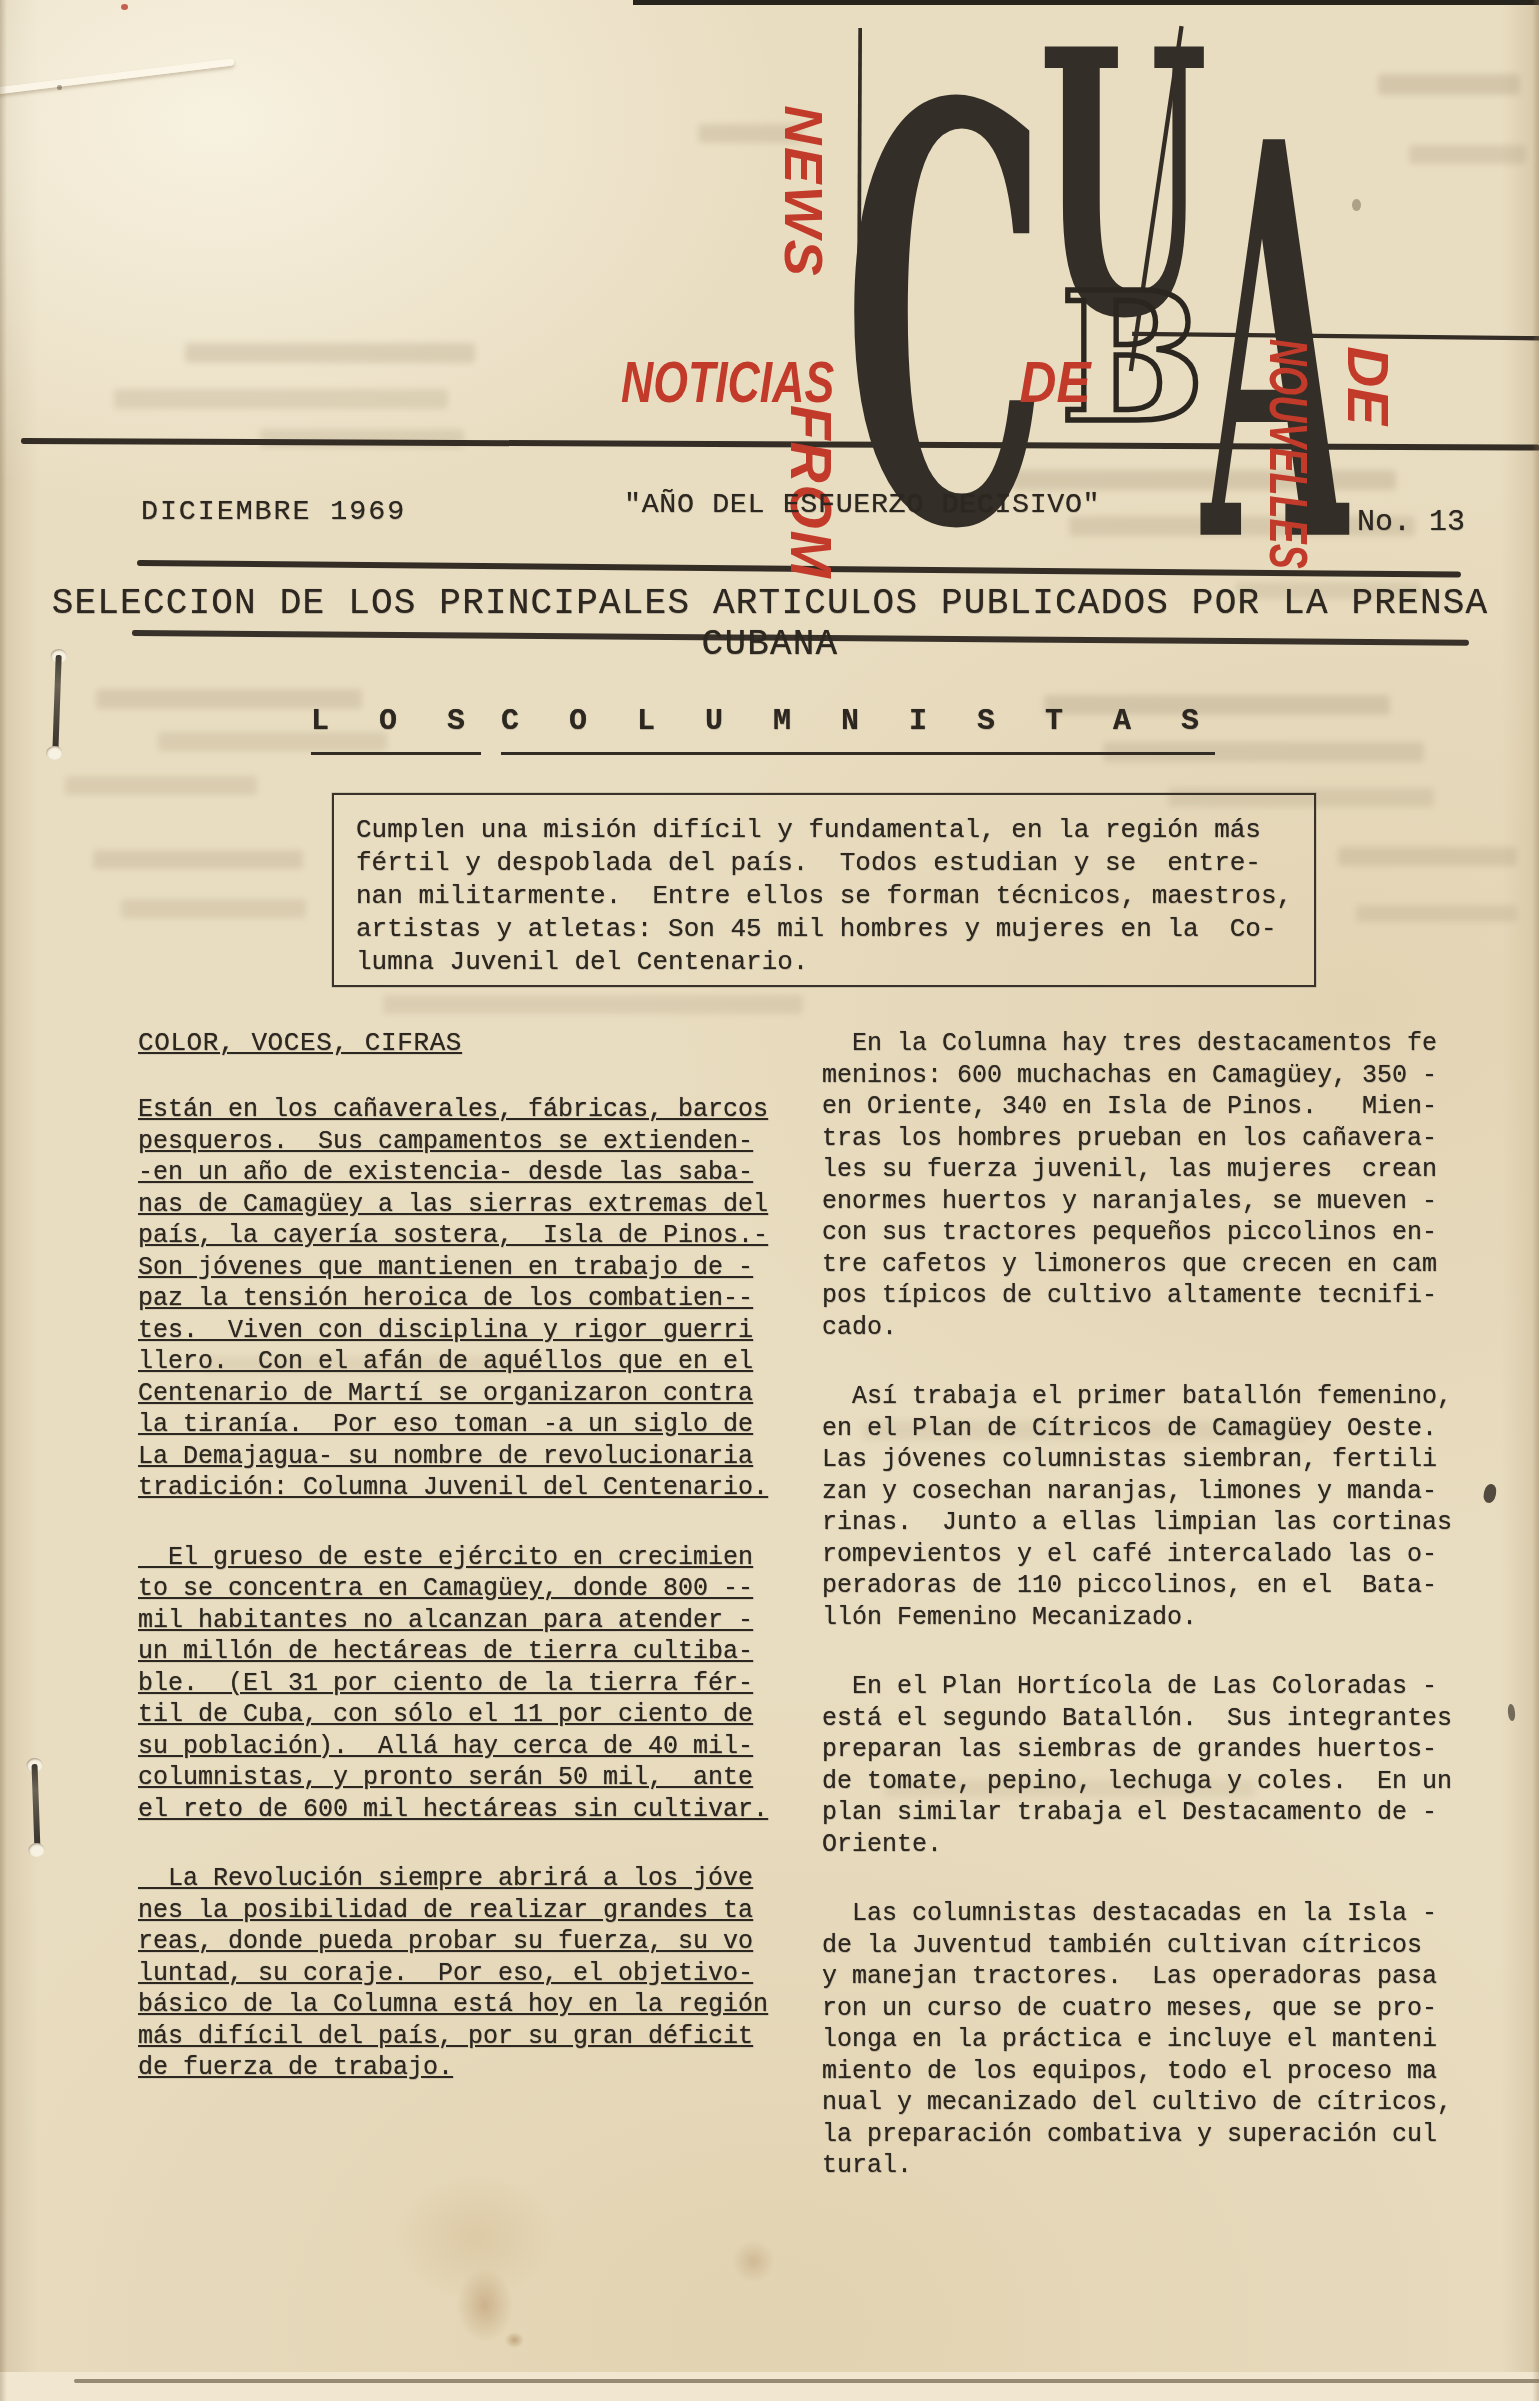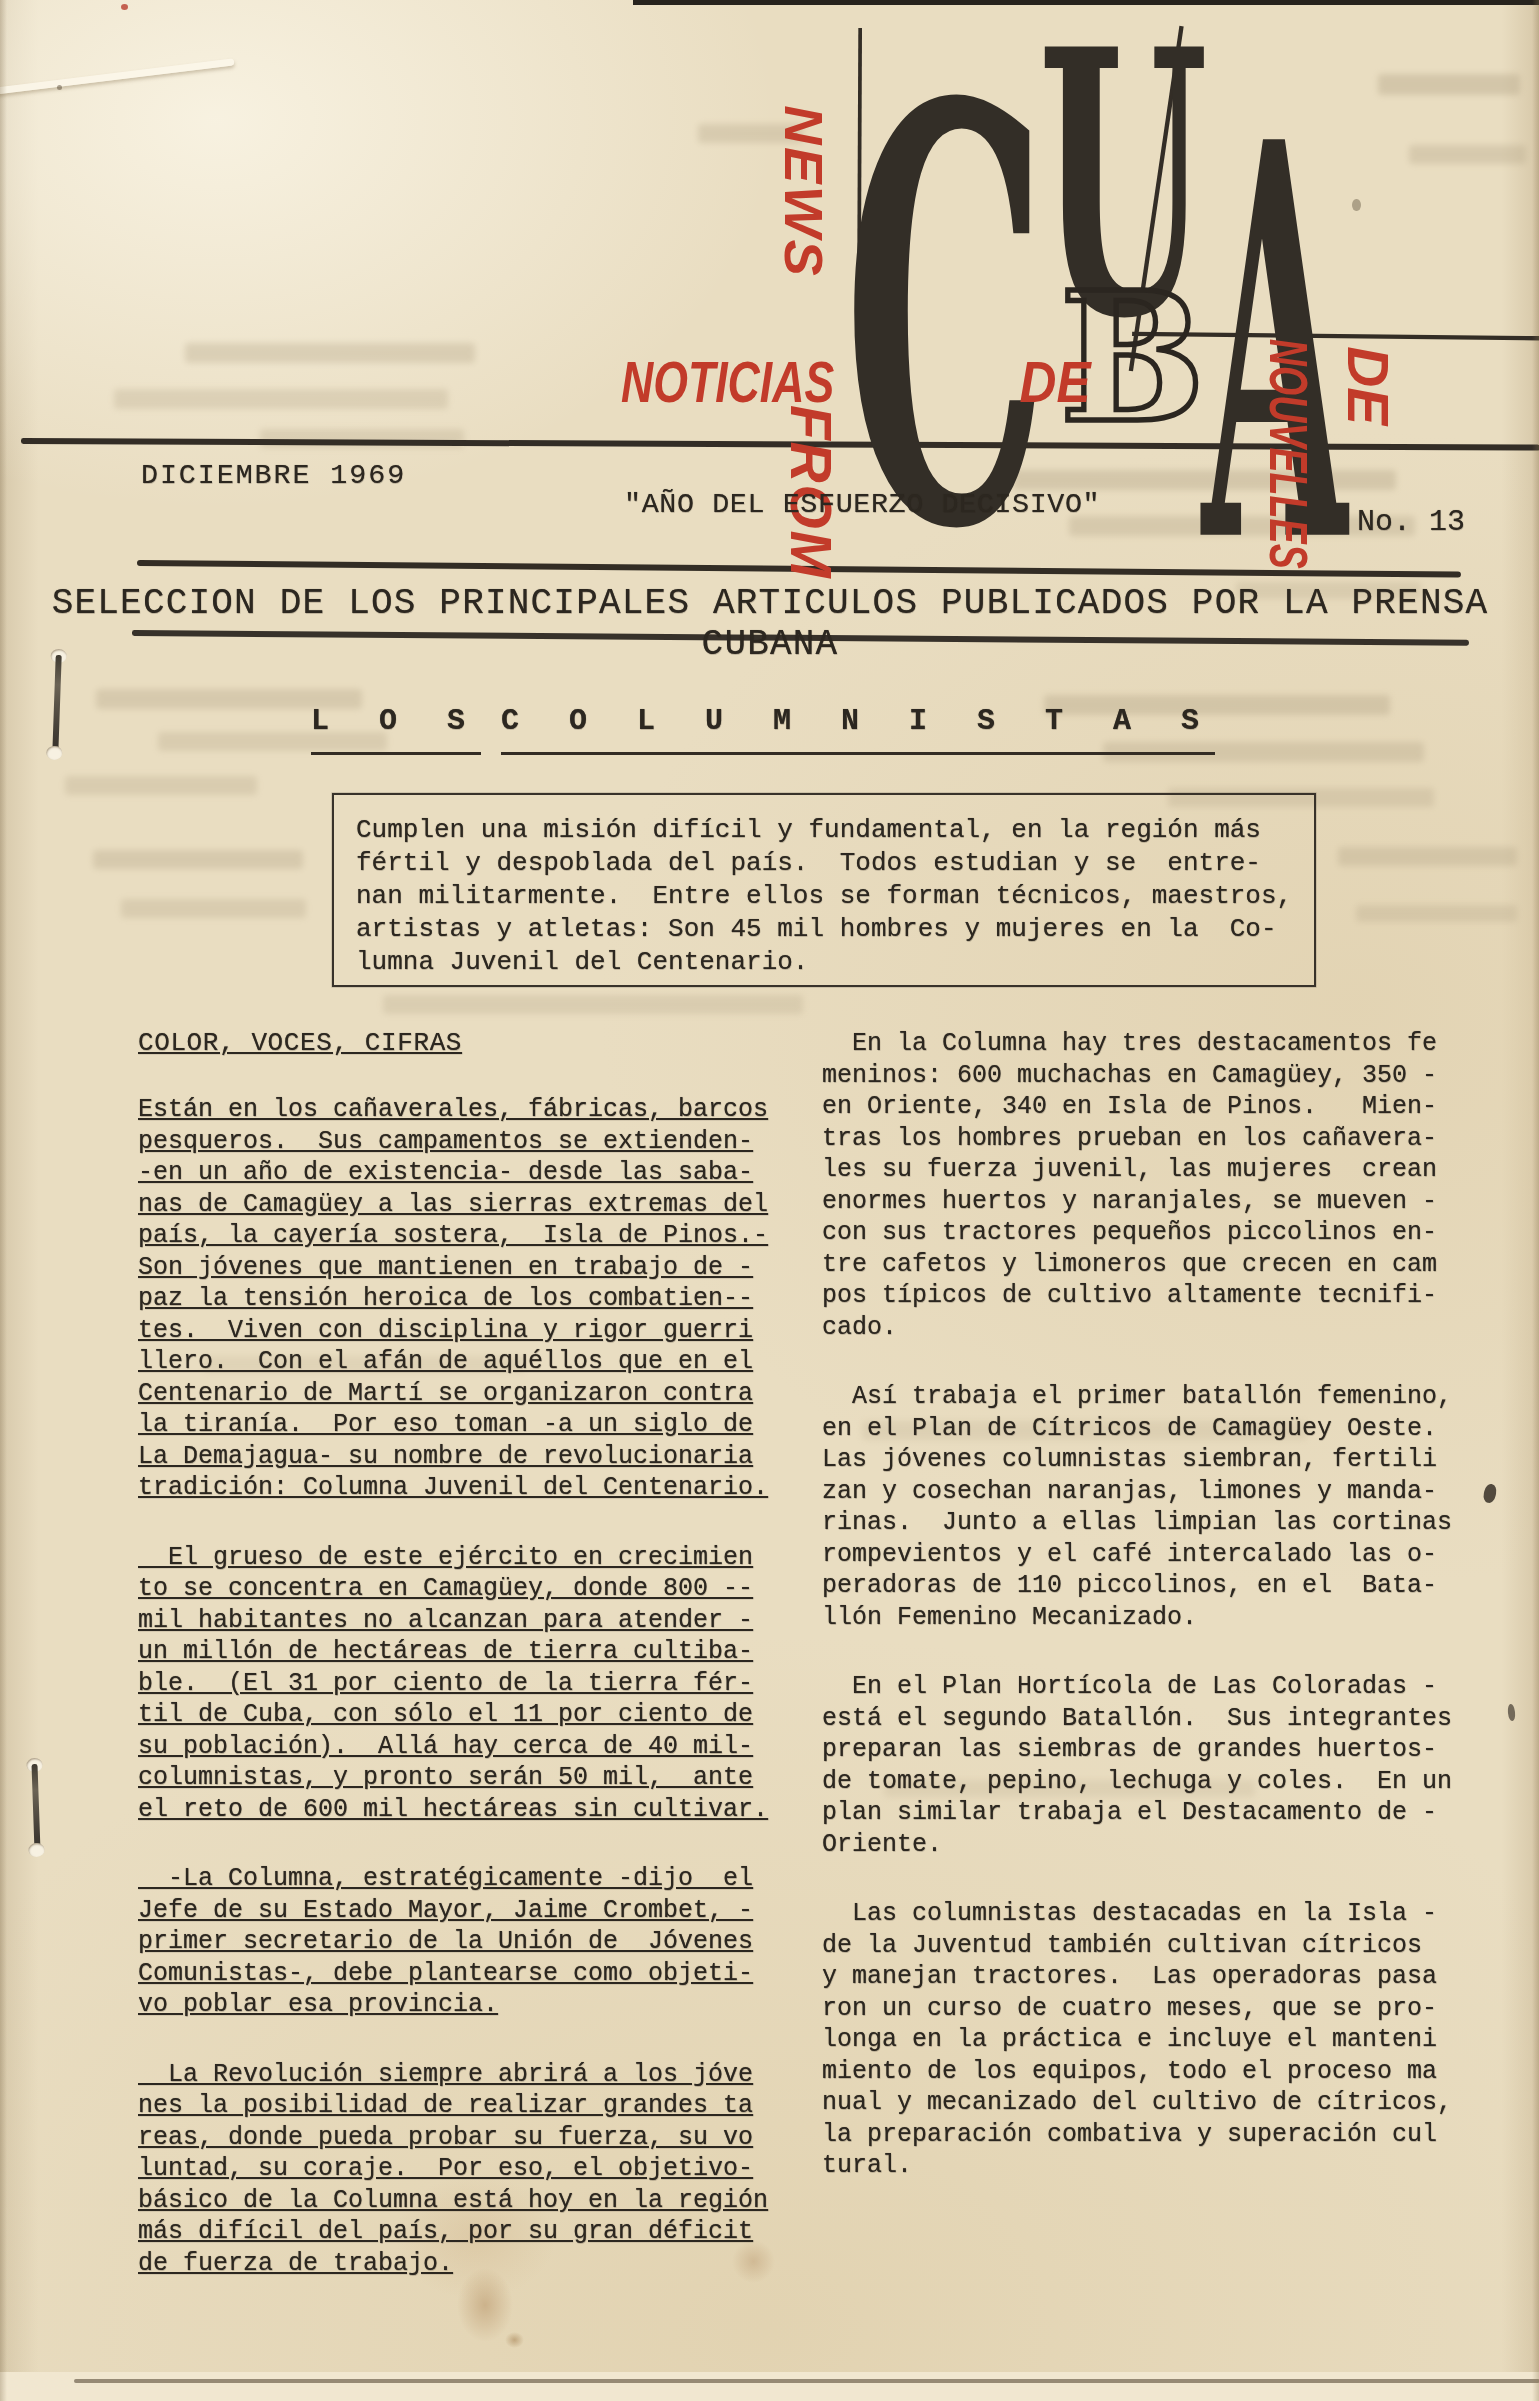--- a/index.html
+++ b/index.html
@@ -33,21 +33,21 @@
   .staple .wire{position:absolute;left:5px;top:6.2px;width:5.6px;height:calc(100% - 12.4px);background:linear-gradient(180deg,#3f3a31,#6b6355 30%,#49433a 70%,#35302a);border-radius:2.5px;}
   .staple .hole{position:absolute;width:16px;height:13.6px;background:#f7f1e2;border-radius:50%;box-shadow:inset 0.6px 1.2px 1.9px rgba(120,100,70,.6);}
   .inkblob{position:absolute;background:#373027;border-radius:46%;z-index:5;}
   
   .line-full{position:absolute;left:21px;top:438px;width:1519px;height:5.6px;background:#332d26;transform:rotate(.25deg);transform-origin:left center;border-radius:2.5px;z-index:2;}
   .rule-a{position:absolute;left:137px;top:560px;width:1324px;height:6.2px;background:#332d25;transform:rotate(.5deg);transform-origin:left center;border-radius:3.1px;z-index:2;}
   .rule-b{position:absolute;left:132px;top:630px;width:1337px;height:5.6px;background:#37312a;transform:rotate(.42deg);transform-origin:left center;border-radius:2.5px;z-index:2;}
   
   .logo-svg{position:absolute;left:587px;top:0;z-index:3;}
   
-  .m-date{position:absolute;left:141px;top:459px;font-size:28.4px;letter-spacing:1.9px;z-index:4;}
+  .m-date{position:absolute;left:141px;top:495px;font-size:28.4px;letter-spacing:1.9px;z-index:4;}
   .m-motto{position:absolute;left:624px;top:488px;font-size:28.4px;letter-spacing:0.6px;z-index:4;}
   .m-issue{position:absolute;left:1357px;top:505px;font-size:30px;z-index:4;}
   .m-subtitle{position:absolute;left:0;top:583px;width:1540px;text-align:center;font-size:36px;letter-spacing:1.2px;z-index:4;}
   
   .title-row{position:absolute;left:0;top:704px;width:1526px;text-align:center;z-index:4;}
   .title-word{display:inline-block;font-size:30px;font-weight:bold;letter-spacing:16px;border-bottom:3.1px solid #332c24;padding-bottom:14px;}
   .title-word + .title-word{margin-left:20px;}
   .lead-box{
     position:absolute;left:332px;top:793px;width:984px;height:194px;box-sizing:border-box;
     border:2.5px solid #38322a;z-index:4;
@@ -160,25 +160,20 @@
 tradición: Columna Juvenil del Centenario.</p>
     <p class="tw">  El grueso de este ejército en crecimien
 to se concentra en Camagüey, donde 800 --
 mil habitantes no alcanzan para atender -
 un millón de hectáreas de tierra cultiba-
 ble.  (El 31 por ciento de la tierra fér-
 til de Cuba, con sólo el 11 por ciento de
 su población).  Allá hay cerca de 40 mil-
 columnistas, y pronto serán 50 mil,  ante
 el reto de 600 mil hectáreas sin cultivar.</p>
-    <p class="tw">  -La Columna, estratégicamente -dijo  el
-Jefe de su Estado Mayor, Jaime Crombet, -
-primer secretario de la Unión de  Jóvenes
-Comunistas-, debe plantearse como objeti-
-vo poblar esa provincia.</p>
     <p class="tw">  La Revolución siempre abrirá a los jóve
 nes la posibilidad de realizar grandes ta
 reas, donde pueda probar su fuerza, su vo
 luntad, su coraje.  Por eso, el objetivo-
 básico de la Columna está hoy en la región
 más difícil del país, por su gran déficit
 de fuerza de trabajo.</p>
   </div>
 
   <div class="col col-right">

